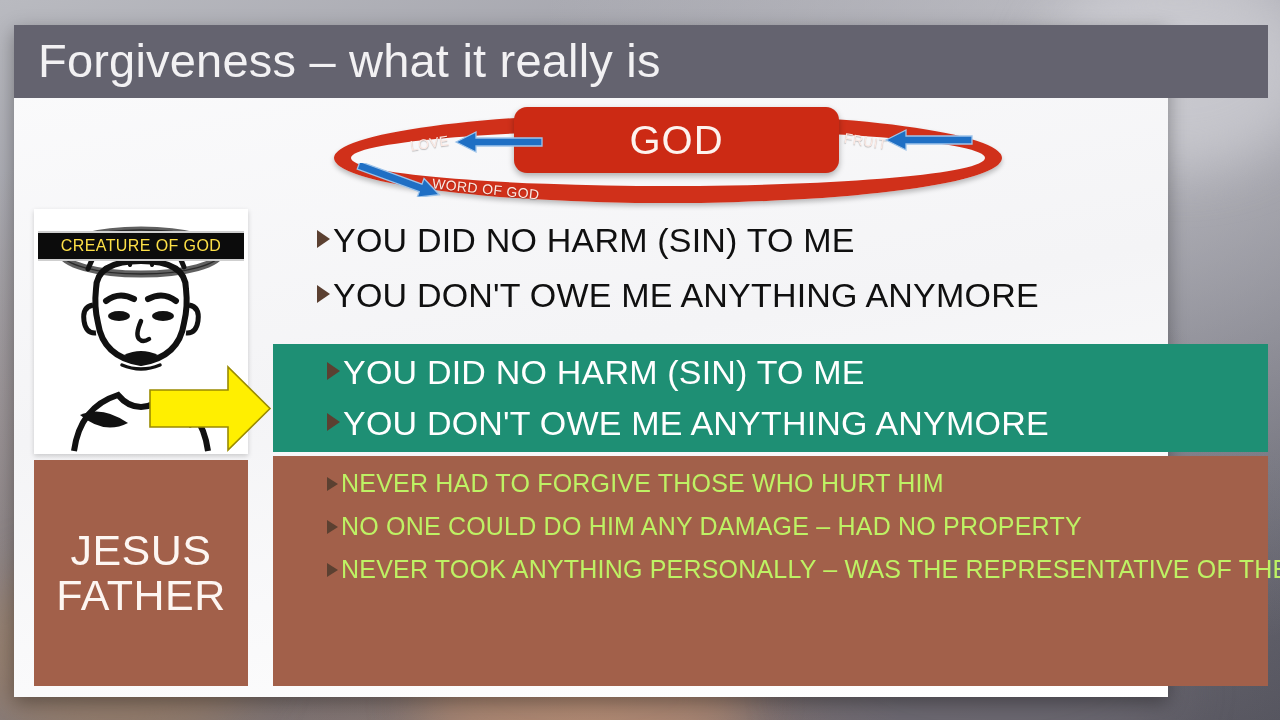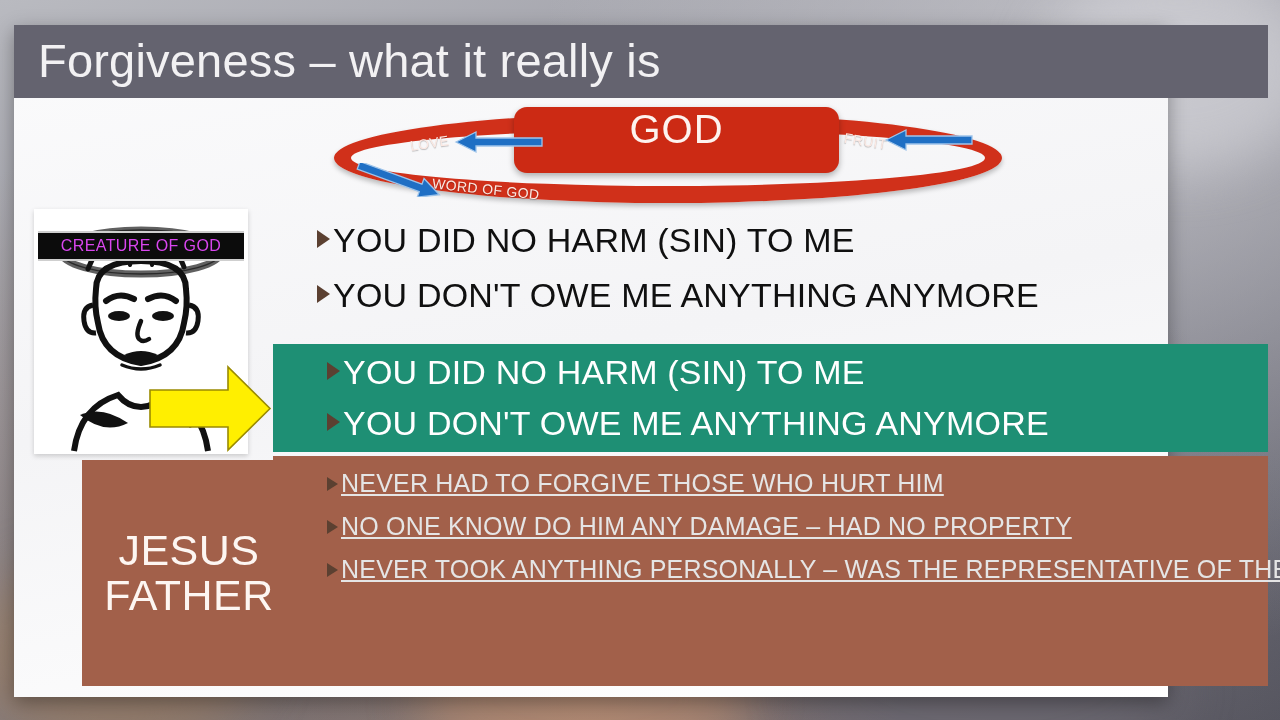--- a/index.html
+++ b/index.html
@@ -66,21 +66,21 @@
     box-sizing: border-box;
     box-shadow: 0 3px 5px rgba(0,0,0,0.25);
   }
   #god-box {
     position: absolute;
     left: 200px; top: 6px;
     width: 325px; height: 66px;
     background: #cc2a14;
     border-radius: 13px;
     box-shadow: 0 3px 6px rgba(0,0,0,0.3);
-    display: flex; justify-content: center;
+    display: flex; align-items: center; justify-content: center;
   }
   #god-label {
     color: #fdf3ef;
     font-size: 40px;
     font-weight: 300;
     letter-spacing: 1px;
   }
   .ring-label {
     position: absolute;
     color: #fbe8e2;
@@ -108,21 +108,21 @@
     position: absolute;
     left: 4px; top: 22px;
     width: 206px; height: 26px;
     background: #0c0c0c;
     border-top: 2px solid #cfcfcf;
     border-bottom: 2px solid #cfcfcf;
     display: flex; align-items: center; justify-content: center;
     z-index: 4;
   }
   #creature-banner-text {
-    color: #d946ef;
+    color: #fde047;
     font-size: 16px;
     letter-spacing: 0.4px;
     white-space: nowrap;
   }
 
   
   #yellow-arrow {
     position: absolute;
     left: 134px; top: 339px;
     width: 124px; height: 89px;
@@ -131,21 +131,20 @@
 
   
   #jesus-box {
     position: absolute;
     left: 20px; top: 435px;
     width: 214px; height: 226px;
     background: #a2604a;
     display: flex; flex-direction: column;
     align-items: center; justify-content: center;
     line-height: 1.05;
-    margin-left: 48px;
   }
   #jesus-box span {
     color: #fdf6f2;
     font-size: 43px;
     font-weight: 300;
     letter-spacing: 0.5px;
   }
 
   
   .bullet-row { display: flex; align-items: flex-start; margin-left: 44px; }
@@ -193,25 +192,24 @@
   
   #brown-block {
     position: absolute;
     left: 259px; top: 431px;
     width: 995px; height: 230px;
     background: #a2604a;
     padding: 13px 0 0 0;
     box-sizing: border-box;
   }
   #brown-block .btxt {
-    color: #e5e5e5;
+    color: #bef264;
     font-size: 25px;
     font-weight: 300;
     letter-spacing: 0.2px;
-    text-decoration: underline;
   }
   #brown-block .bullet-row { margin-bottom: 14px; padding-left: 10px; }
   #brown-block .tri {
     border-left-width: 11px;
     border-top-width: 7px;
     border-bottom-width: 7px;
     margin-top: 8px;
   }
   #brown-block .wrap { white-space: normal; line-height: 1.12; max-width: 940px; }
 </style>
@@ -329,21 +327,21 @@
       </div>
     </div>
 
     <div id="brown-block">
       <div class="bullet-row">
         <span class="tri"></span>
         <span class="btxt cond">NEVER HAD TO FORGIVE THOSE WHO HURT HIM</span>
       </div>
       <div class="bullet-row">
         <span class="tri"></span>
-        <span class="btxt cond">NO ONE KNOW DO HIM ANY DAMAGE – HAD NO PROPERTY</span>
+        <span class="btxt cond">NO ONE COULD DO HIM ANY DAMAGE – HAD NO PROPERTY</span>
       </div>
       <div class="bullet-row">
         <span class="tri"></span>
         <span class="btxt cond">NEVER TOOK ANYTHING PERSONALLY – WAS THE REPRESENTATIVE OF THE FATHER</span>
       </div>
     </div>
 
   </div>
 </div>
 

